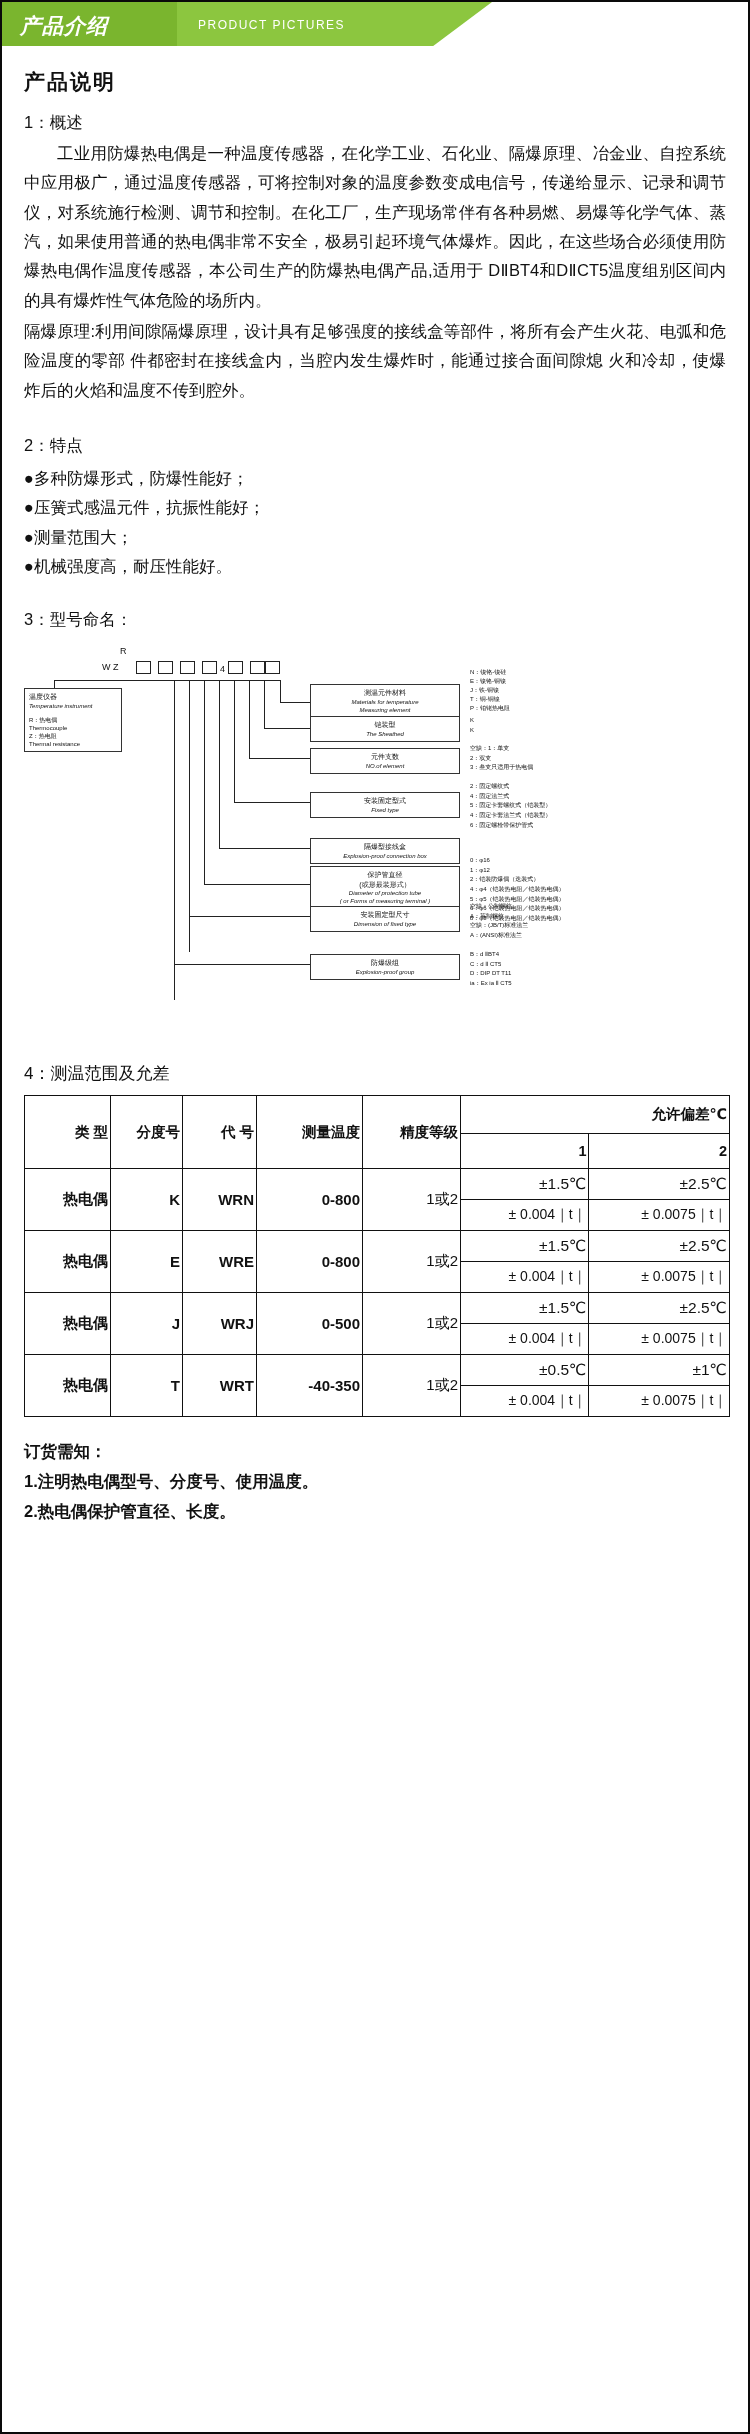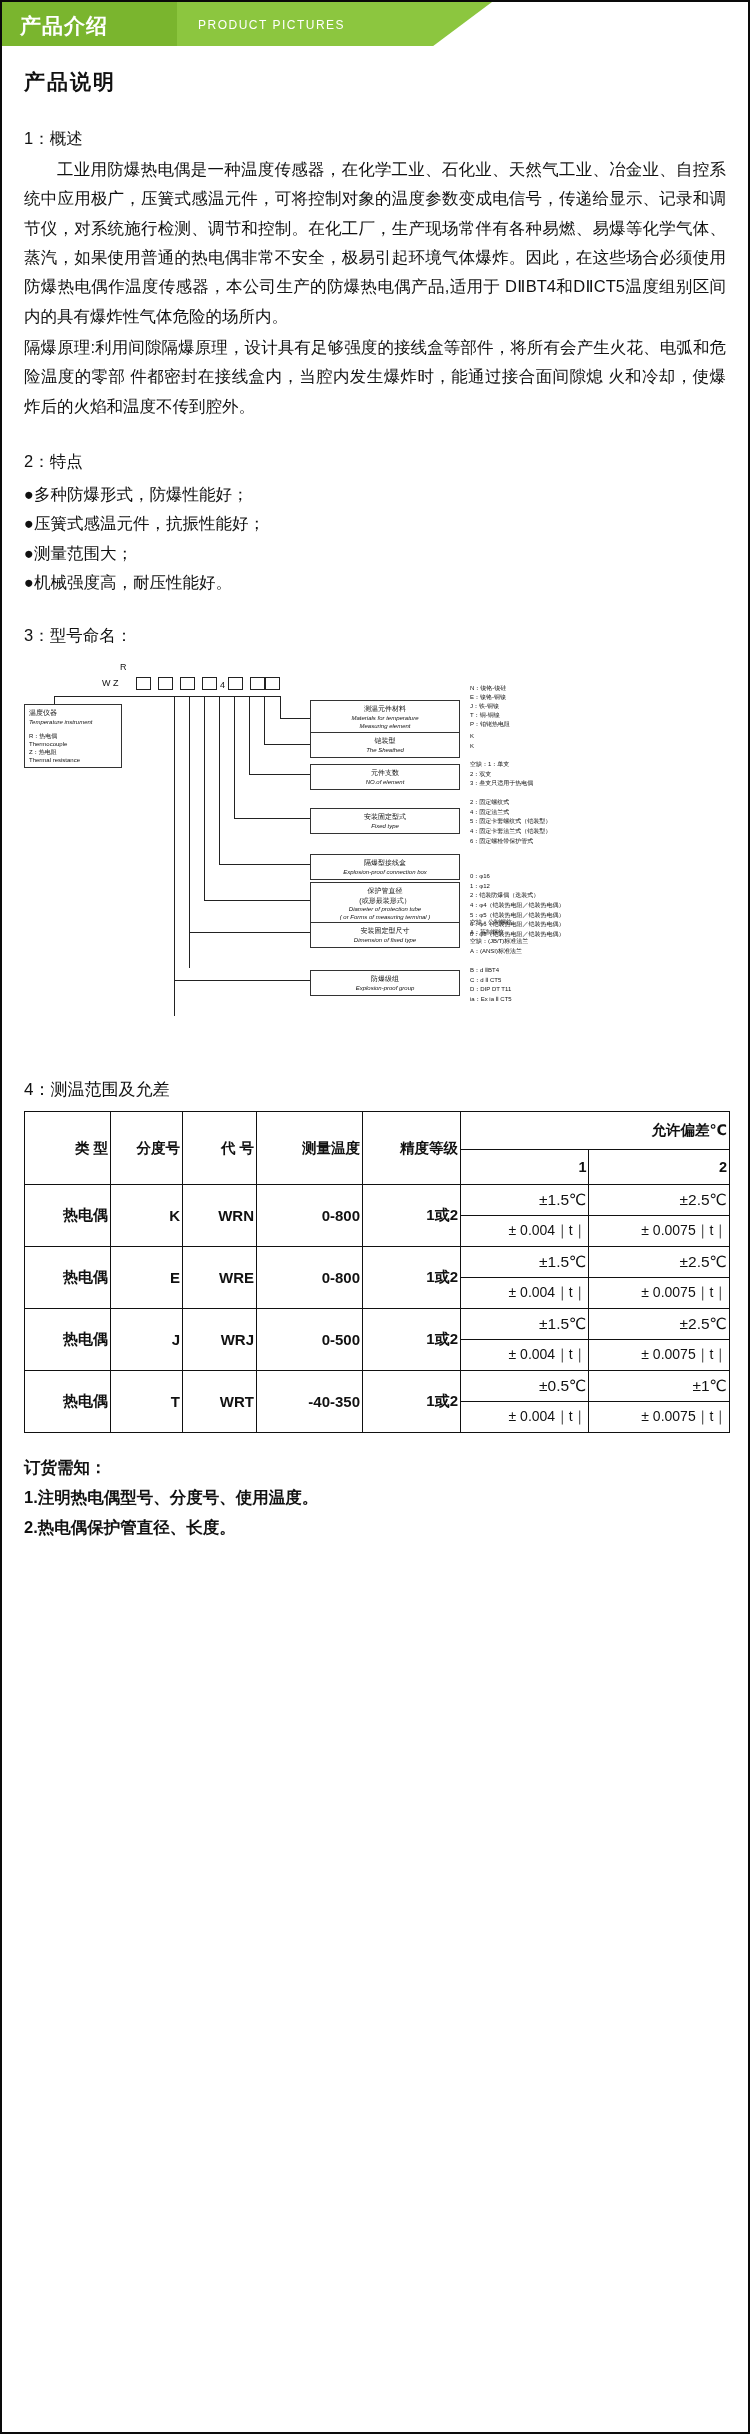--- a/index.html
+++ b/index.html
@@ -41,37 +41,38 @@
     height: 44px;
     background: #7ab52e;
   }
   .banner-cn {
     position: absolute;
     left: 18px; top: 10px;
     font-size: 21px;
     font-weight: bold;
     color: #ffffff;
     letter-spacing: 1px;
+    font-style: italic;
   }
   .banner-en {
     position: absolute;
     left: 196px; top: 16px;
     font-size: 12px;
     color: #ffffff;
     letter-spacing: 1.5px;
   }
 
   
   .content {
     padding: 16px 22px 0 22px;
   }
   h1.sec-title {
     font-size: 21px;
     font-weight: bold;
-    margin: 6px 0 28px 0;
+    margin: 6px 0 12px 0;
     letter-spacing: 2px;
   }
   .para-head {
     font-size: 16.5px;
     margin: 10px 0 2px 0;
     line-height: 1.75;
   }
   p.body {
     font-size: 16.5px;
     line-height: 1.78;
@@ -146,21 +147,21 @@
   }
   table.spec th {
     font-weight: bold;
     font-size: 14.5px;
     padding: 9px 2px;
   }
   td.type-cell { font-weight: bold; font-size: 15px; width: 86px; }
   td.grade-cell { font-weight: bold; font-size: 15px; width: 72px; }
   td.code-cell { font-weight: bold; font-size: 15px; width: 74px; }
   td.range-cell { font-weight: bold; font-size: 15px; width: 106px; margin-left: 25px; }
-  td.class-cell { font-weight: bold; font-size: 15px; width: 98px; }
+  td.class-cell { font-weight: normal; font-size: 15px; width: 98px; }
   td.tol-cell { font-weight: normal; font-size: 14px; }
   td.tol-cell.big { font-size: 15.5px; }
 
   
   .notes { margin-top: 14px; }
   .notes p {
     font-size: 16.5px;
     line-height: 1.8;
     margin: 0;
   }
@@ -188,21 +189,21 @@
     <div class="banner-bg2"></div>
     <div class="banner-cn">产品介绍</div>
     <div class="banner-en">PRODUCT  PICTURES</div>
   </div>
 
   <div class="content">
 
     <h1 class="sec-title">产品说明</h1>
 
     <div class="para-head">1：概述</div>
-    <p class="body indent">工业用防爆热电偶是一种温度传感器，在化学工业、石化业、天然气工业、冶金业、自控系统中应用极广，压簧式感温元件，可将控制对象的温度参数变成电信号，传递给显示、记录和调节仪，对系统施行检测、调节和控制。在化工厂，生产现场常伴有各种易燃、易爆等化学气体、蒸汽，如果使用普通的热电偶非常不安全，极易引起环境气体爆炸。因此，在这些场合必须使用防爆热电偶作温度传感器，本公司生产的防爆热电偶产品,适用于 DⅡBT4和DⅡCT5温度组别区间内的具有爆炸性气体危险的场所内。</p>
+    <p class="body indent">工业用防爆热电偶是一种温度传感器，在化学工业、石化业、隔爆原理、冶金业、自控系统中应用极广，通过温度传感器，可将控制对象的温度参数变成电信号，传递给显示、记录和调节仪，对系统施行检测、调节和控制。在化工厂，生产现场常伴有各种易燃、易爆等化学气体、蒸汽，如果使用普通的热电偶非常不安全，极易引起环境气体爆炸。因此，在这些场合必须使用防爆热电偶作温度传感器，本公司生产的防爆热电偶产品,适用于 DⅡBT4和DⅡCT5温度组别区间内的具有爆炸性气体危险的场所内。</p>
     <p class="body">隔爆原理:利用间隙隔爆原理，设计具有足够强度的接线盒等部件，将所有会产生火花、电弧和危险温度的零部 件都密封在接线盒内，当腔内发生爆炸时，能通过接合面间隙熄 火和冷却，使爆炸后的火焰和温度不传到腔外。</p>
 
     <div class="blank-line"></div>
 
     <div class="para-head">2：特点</div>
     <div class="bullets">
       <p>●多种防爆形式，防爆性能好；</p>
       <p>●压簧式感温元件，抗振性能好；</p>
       <p>●测量范围大；</p>
       <p>●机械强度高，耐压性能好。</p>

